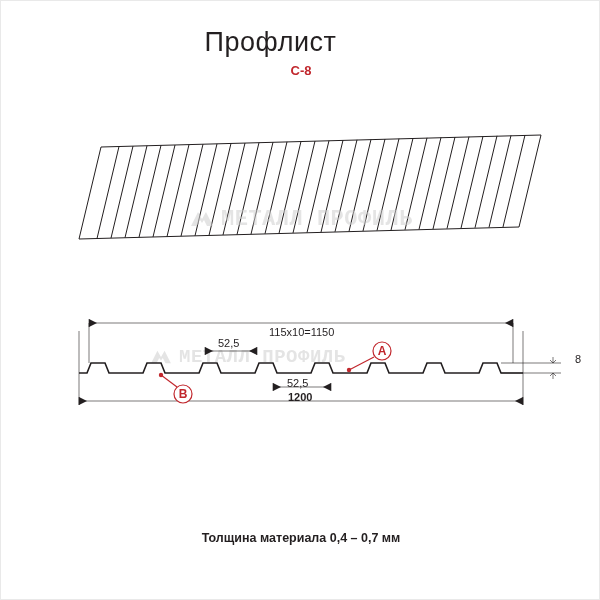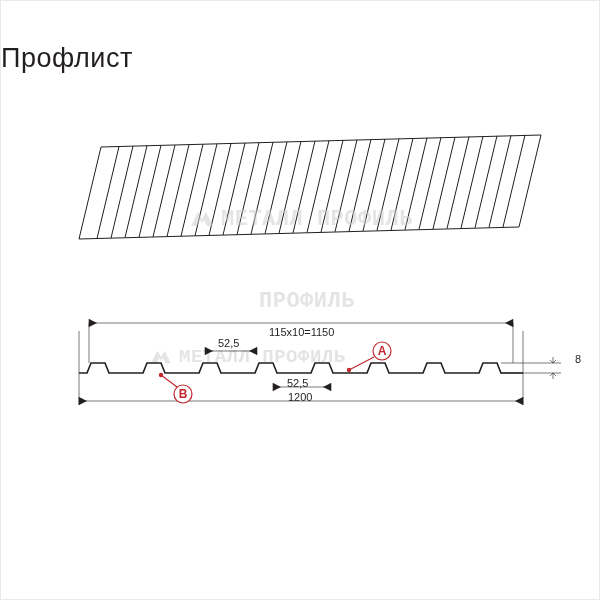--- a/index.html
+++ b/index.html
@@ -19,26 +19,25 @@
     position: absolute;
     inset: 0;
     border: 1px solid #e9e9e9;
     box-sizing: border-box;
   }
   .title {
     position: absolute;
     top: 26px;
     left: 0;
     width: 539px;
-    text-align: left;
+    text-align: center;
     font-size: 27px;
     letter-spacing: 0.5px;
     font-weight: 400;
     color: #231f20;
-    margin-top: 16px;
   }
   .subtitle {
     position: absolute;
     top: 62px;
     left: 0;
     width: 600px;
     text-align: center;
     font-size: 13px;
     font-weight: 700;
     color: #c1272d;
@@ -104,20 +103,21 @@
     text-align: center;
     width: 20px;
   }
 </style>
 </head>
 <body>
 
 <div class="page">
 
   <div class="title">Профлист</div>
+  <div class="subtitle">С-8</div>
 
   <svg class="svg-layer" width="600" height="600">
     <g stroke="#231f20" stroke-width="1" fill="none" stroke-linejoin="miter">
 
       <path d="M100 146 L540 134"></path>
 
       <path d="M78 238 L518 226"></path>
 
       <path d="M100 146 L78 238"></path>
 
@@ -164,23 +164,20 @@
       </g>
     </g>
   </svg>
 
   <div class="wm wm1">
     <svg class="wm-logo" width="26" height="20" viewBox="0 0 26 20">
       <path d="M2 17 L9 3 L13 10 L17 3 L24 17 L18 17 L15 11 L13 14 L11 11 L8 17 Z" fill="#cfcfcf"></path>
     </svg><span>МЕТАЛЛ ПРОФИЛЬ</span>
   </div>
 
-  <div class="wm wm2">
-    <span>ПРОФИЛЬ</span>
-  </div>
 
   <div class="wm wm3">
     <svg class="wm-logo" width="24" height="18" viewBox="0 0 26 20">
       <path d="M2 17 L9 3 L13 10 L17 3 L24 17 L18 17 L15 11 L13 14 L11 11 L8 17 Z" fill="#cfcfcf"></path>
     </svg><span>МЕТАЛЛ ПРОФИЛЬ</span>
   </div>
 
   <svg class="svg-layer" width="600" height="600">
     <g stroke="#231f20" fill="none" stroke-width="1">
 
@@ -239,19 +236,20 @@
 
       <circle cx="182" cy="393" r="9" stroke="#c1272d" stroke-width="1.2" fill="#ffffff"></circle>
       <path d="M176 386 L160 374" stroke="#c1272d" stroke-width="1.2"></path>
       <circle cx="160" cy="374" r="2.2" fill="#c1272d" stroke="none"></circle>
     </g>
   </svg>
 
   <div class="lbl" style="top:325px; left:268px;">115х10=1150</div>
   <div class="lbl" style="top:336px; left:217px;">52,5</div>
   <div class="lbl" style="top:376px; left:286px;">52,5</div>
-  <div class="lbl" style="top:390px; left:287px;">1200</div>
+  <div class="lbl" style="top:390px; left:287px;font-weight:bold;">1200</div>
   <div class="lbl" style="top:352px; left:574px;">8</div>
 
   <div class="marker-letter" style="top:343px; left:371px;">A</div>
   <div class="marker-letter" style="top:386px; left:172px;">B</div>
 
+  <div class="footer">Толщина материала 0,4 – 0,7 мм</div>
 </div>
 
 </body></html>

